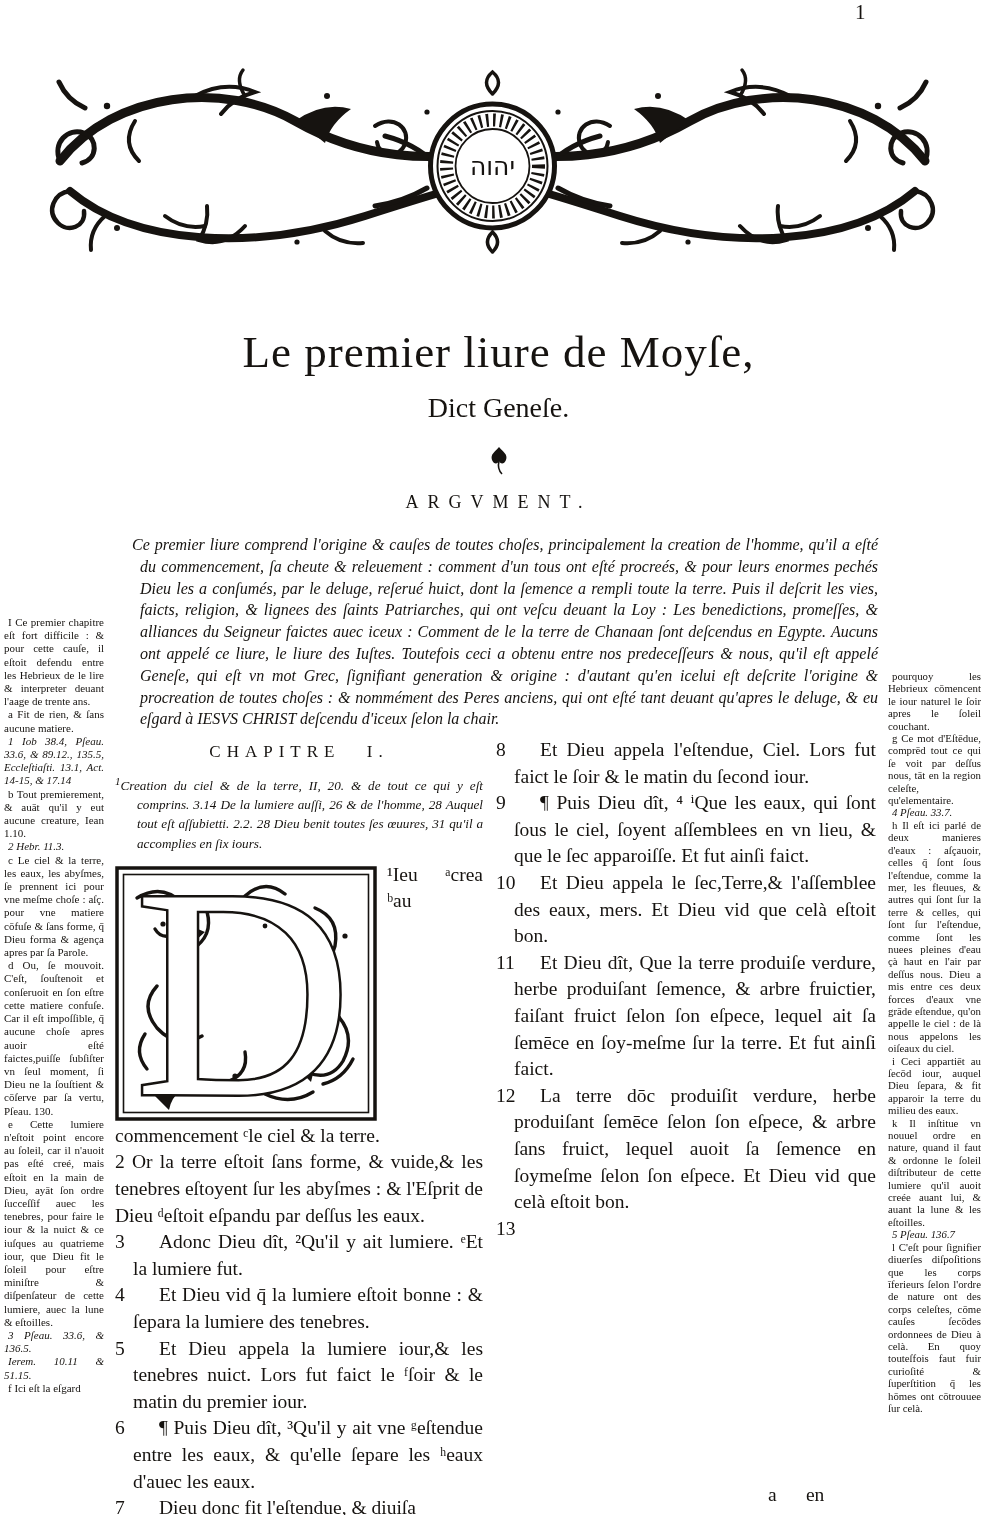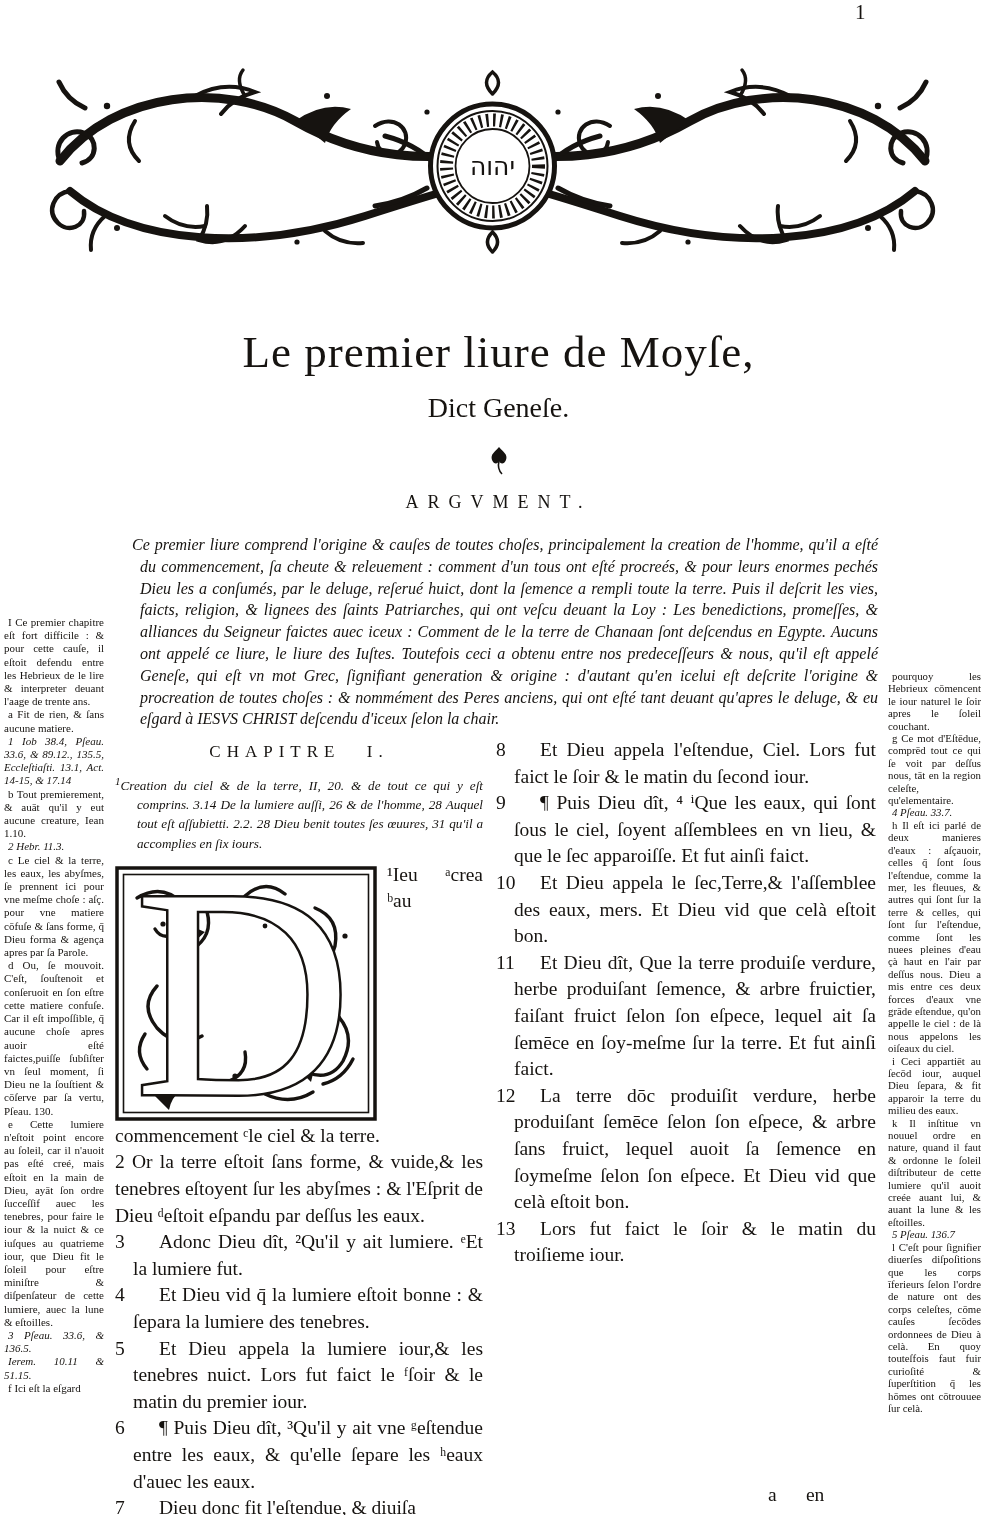--- a/index.html
+++ b/index.html
@@ -202,20 +202,20 @@
         <p class="verse"><span class="vnum">8</span><span>Et Dieu appela l'eſtendue, Ciel. Lors fut faict le ſoir &amp; le matin du ſecond iour.</span></p>
 
         <p class="verse"><span class="vnum">9</span><span>¶ Puis Dieu dît, ⁴ ⁱQue les eaux, qui ſont ſous le ciel, ſoyent aſſemblees en vn lieu, &amp; que le ſec apparoiſſe. Et fut ainſi faict.</span></p>
 
         <p class="verse"><span class="vnum">10</span><span>Et Dieu appela le ſec,Terre,&amp; l'aſſemblee des eaux, mers.  Et Dieu vid que celà eſtoit bon.</span></p>
 
         <p class="verse"><span class="vnum">11</span><span>Et Dieu dît, Que la terre produiſe verdure, herbe produiſant ſemence, &amp; arbre fruictier, faiſant fruict ſelon ſon eſpece, lequel ait ſa ſemēce en ſoy-meſme ſur la terre. Et fut ainſi faict.</span></p>
 
         <p class="verse"><span class="vnum">12</span><span>La terre dōc produiſit verdure, herbe produiſant ſemēce ſelon ſon eſpece, &amp; arbre ſans fruict, lequel auoit ſa ſemence en ſoymeſme ſelon ſon eſpece. Et Dieu vid que celà eſtoit bon.</span></p>
 
-        <p class="verse"><span class="vnum">13</span><span>Lors fut faict le ſoir &amp; le matin du troiſieme iour.</span></p>
+        <p class="verse"><span class="vnum">13</span></p>
 
       </div>
   </div>
 
   <div class="abs catchword">a      en</div>
 
 </div>
 
 </body></html>

